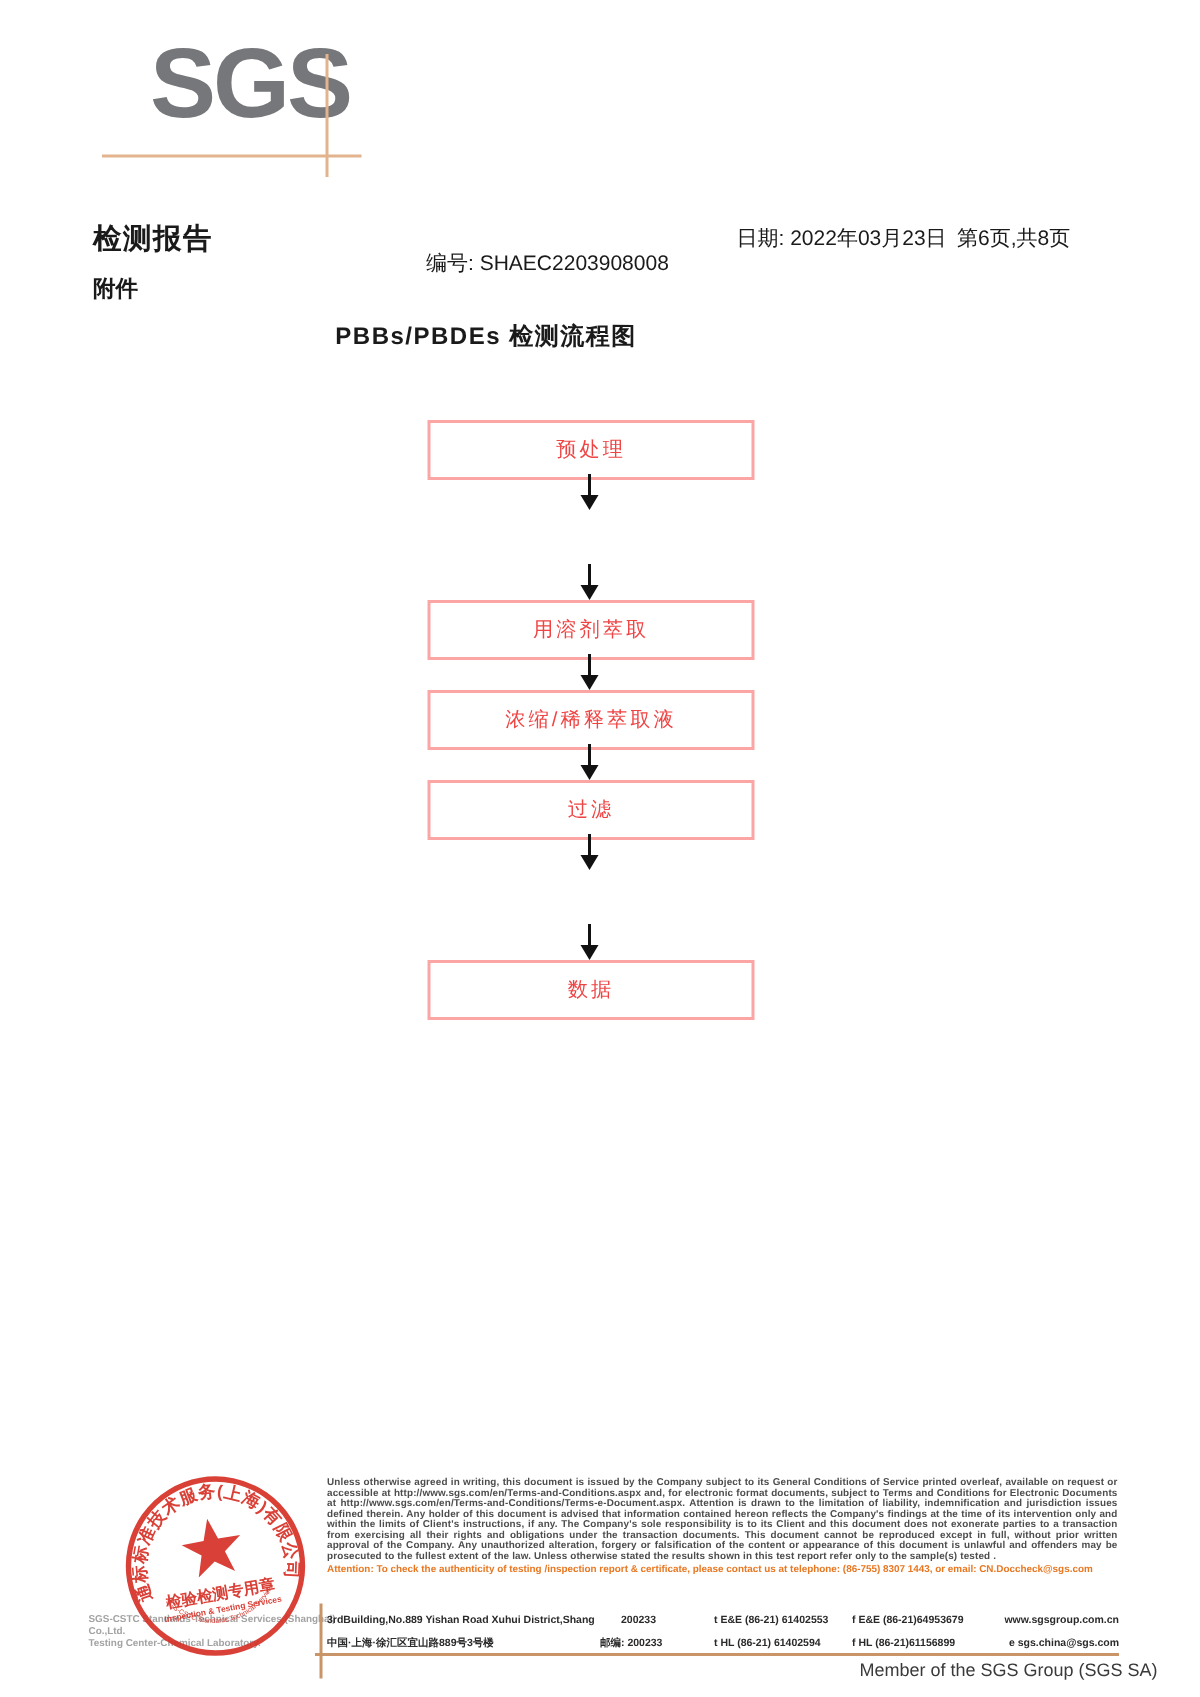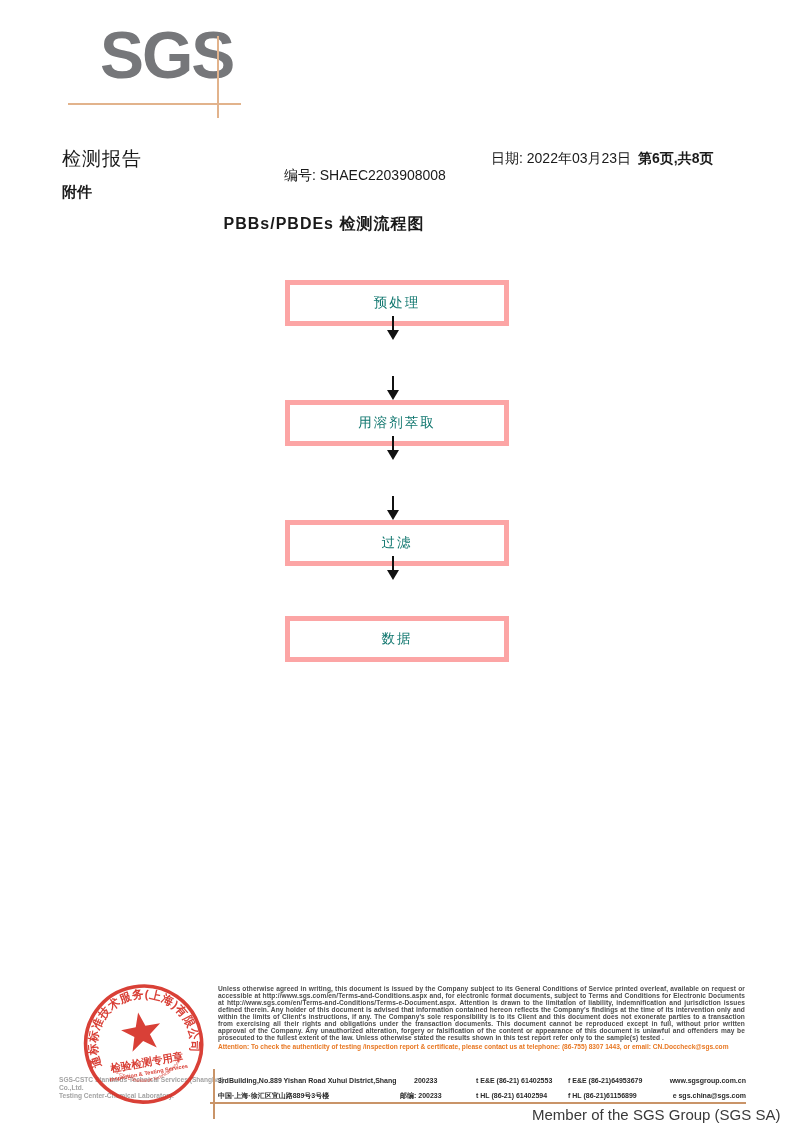--- a/index.html
+++ b/index.html
@@ -9,31 +9,31 @@
   }
   
   .logo-text{
     position:absolute;left:100px;top:22px;font-size:66px;font-weight:bold;
     color:#76777a;letter-spacing:-2px;line-height:1;
     font-family:"Liberation Sans","DejaVu Sans",sans-serif;
   }
   .logo-hline{position:absolute;left:68px;top:103px;width:173px;height:2px;background:#e2b38c;}
   .logo-vline{position:absolute;left:217px;top:36px;width:2px;height:82px;background:#e2b38c;}
   
-  .report-title{position:absolute;left:62px;top:146px;font-size:19px;font-weight:normal;letter-spacing:1px;}
+  .report-title{position:absolute;left:62px;top:146px;font-size:19px;font-weight:bold;letter-spacing:1px;}
   .report-no{position:absolute;left:284px;top:150px;font-size:14px;margin-top:17px;}
   .report-date{position:absolute;left:491px;top:150px;font-size:14px;}
-  .report-page{position:absolute;left:638px;top:150px;font-size:14px;font-weight:bold;}
+  .report-page{position:absolute;left:638px;top:150px;font-size:14px;}
   .attachment{position:absolute;left:62px;top:183px;font-size:15px;font-weight:bold;}
   
   .flow-title{position:absolute;left:0;top:214px;width:648px;text-align:center;font-size:16px;font-weight:bold;letter-spacing:1px;}
   .flow-box{
-    position:absolute;left:285px;width:214px;height:36px;border:5px solid #fca5a5;
+    position:absolute;left:285px;width:214px;height:36px;border:2px solid #fca5a5;
     display:flex;align-items:center;justify-content:center;
-    font-size:13.5px;color:#0f766e;letter-spacing:2px;background:#fff;
+    font-size:13.5px;color:#ef4444;letter-spacing:2px;background:#fff;
   }
   .flow-arrow{position:absolute;left:386px;width:14px;height:24px;}
   .flow-arrow .stem{position:absolute;left:6px;top:0;width:2.4px;height:15px;background:#111;}
   .flow-arrow .head{
     position:absolute;left:1px;top:14px;width:0;height:0;
     border-left:6px solid transparent;border-right:6px solid transparent;border-top:10px solid #111;
   }
   
   .legal-wrap{position:absolute;left:218px;top:986px;width:527px;}
   .legal{
@@ -44,21 +44,21 @@
     font-size:6.6px;line-height:7.2px;font-weight:bold;color:#e87722;margin:1px 0 0 0;text-align:left;
   }
   .addr-grid{
     position:absolute;left:218px;top:1074px;width:528px;
     display:grid;grid-template-columns:178px 80px 92px 90px auto;
     font-size:7px;font-weight:bold;color:#2a2a2a;line-height:14.5px;
   }
   .addr-grid span{white-space:nowrap;overflow:hidden;}
   .footer-vline{position:absolute;left:213px;top:1069px;width:2px;height:50px;background:#c99468;}
   .footer-hline{position:absolute;left:210px;top:1102px;width:536px;height:2px;background:#c99468;}
-  .member-line{position:absolute;left:532px;top:1106px;font-size:15px;color:#3a3a3a;}
+  .member-line{position:absolute;left:573px;top:1106px;font-size:12px;color:#3a3a3a;}
   
   .company-lines{
     position:absolute;left:59px;top:1076px;width:165px;font-size:6.6px;line-height:8.2px;
     color:#a3a3a3;font-weight:bold;
   }
   .stamp{position:absolute;left:80px;top:982px;width:128px;height:128px;transform:rotate(-10deg);opacity:0.92;}
 </style>
 </head>
 <body>
 
@@ -86,37 +86,38 @@
       <div class="stem"></div>
       <div class="head"></div>
     </div>
 
   <div class="flow-box" style="top:400px">用溶剂萃取</div>
   <div class="flow-arrow" style="top:436px">
       <div class="stem"></div>
       <div class="head"></div>
     </div>
 
+  <div class="flow-box" style="top:460px">浓缩/稀释萃取液</div>
   <div class="flow-arrow" style="top:496px">
       <div class="stem"></div>
       <div class="head"></div>
     </div>
 
   <div class="flow-box" style="top:520px">过滤</div>
   <div class="flow-arrow" style="top:556px">
       <div class="stem"></div>
       <div class="head"></div>
     </div>
 
   <div class="flow-arrow" style="top:616px">
       <div class="stem"></div>
       <div class="head"></div>
     </div>
 
-  <div class="flow-box" style="top:616px">数据</div>
+  <div class="flow-box" style="top:640px">数据</div>
 
   <div class="company-lines">
     <div>SGS-CSTC Standards Technical Services (Shanghai) Co.,Ltd.</div>
     <div>Testing Center-Chemical Laboratory.</div>
   </div>
 
   <svg class="stamp" viewBox="0 0 128 128">
     <circle cx="64" cy="62" r="58" fill="none" stroke="#d63026" stroke-width="3.6"></circle>
     <defs>
       <path id="arcTop" d="M 21 82 A 47 47 0 1 1 107 82" fill="none"></path>

